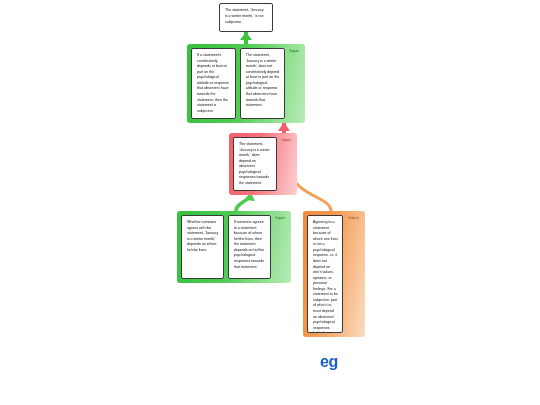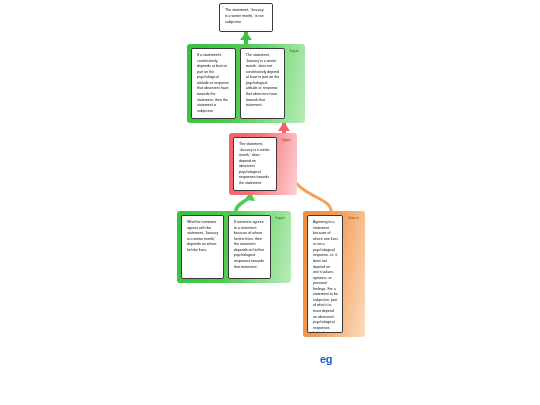--- a/index.html
+++ b/index.html
@@ -122,21 +122,21 @@
   #card-undercut {
     left: 303px;  top: 211px; width: 62px;  height: 126px;
   }
   #card-undercut .claim { width: 44px; }
 
   
   #watermark {
     position: absolute;
     left: 320px;
     top: 353px;
-    font-size: 11px;
+    font-size: 16px;
     font-weight: bold;
     color: #1a5fd0;
     letter-spacing: -0.3px;
     z-index: 4;
   }
 </style>
 </head>
 <body>
 
 <div id="canvas">

